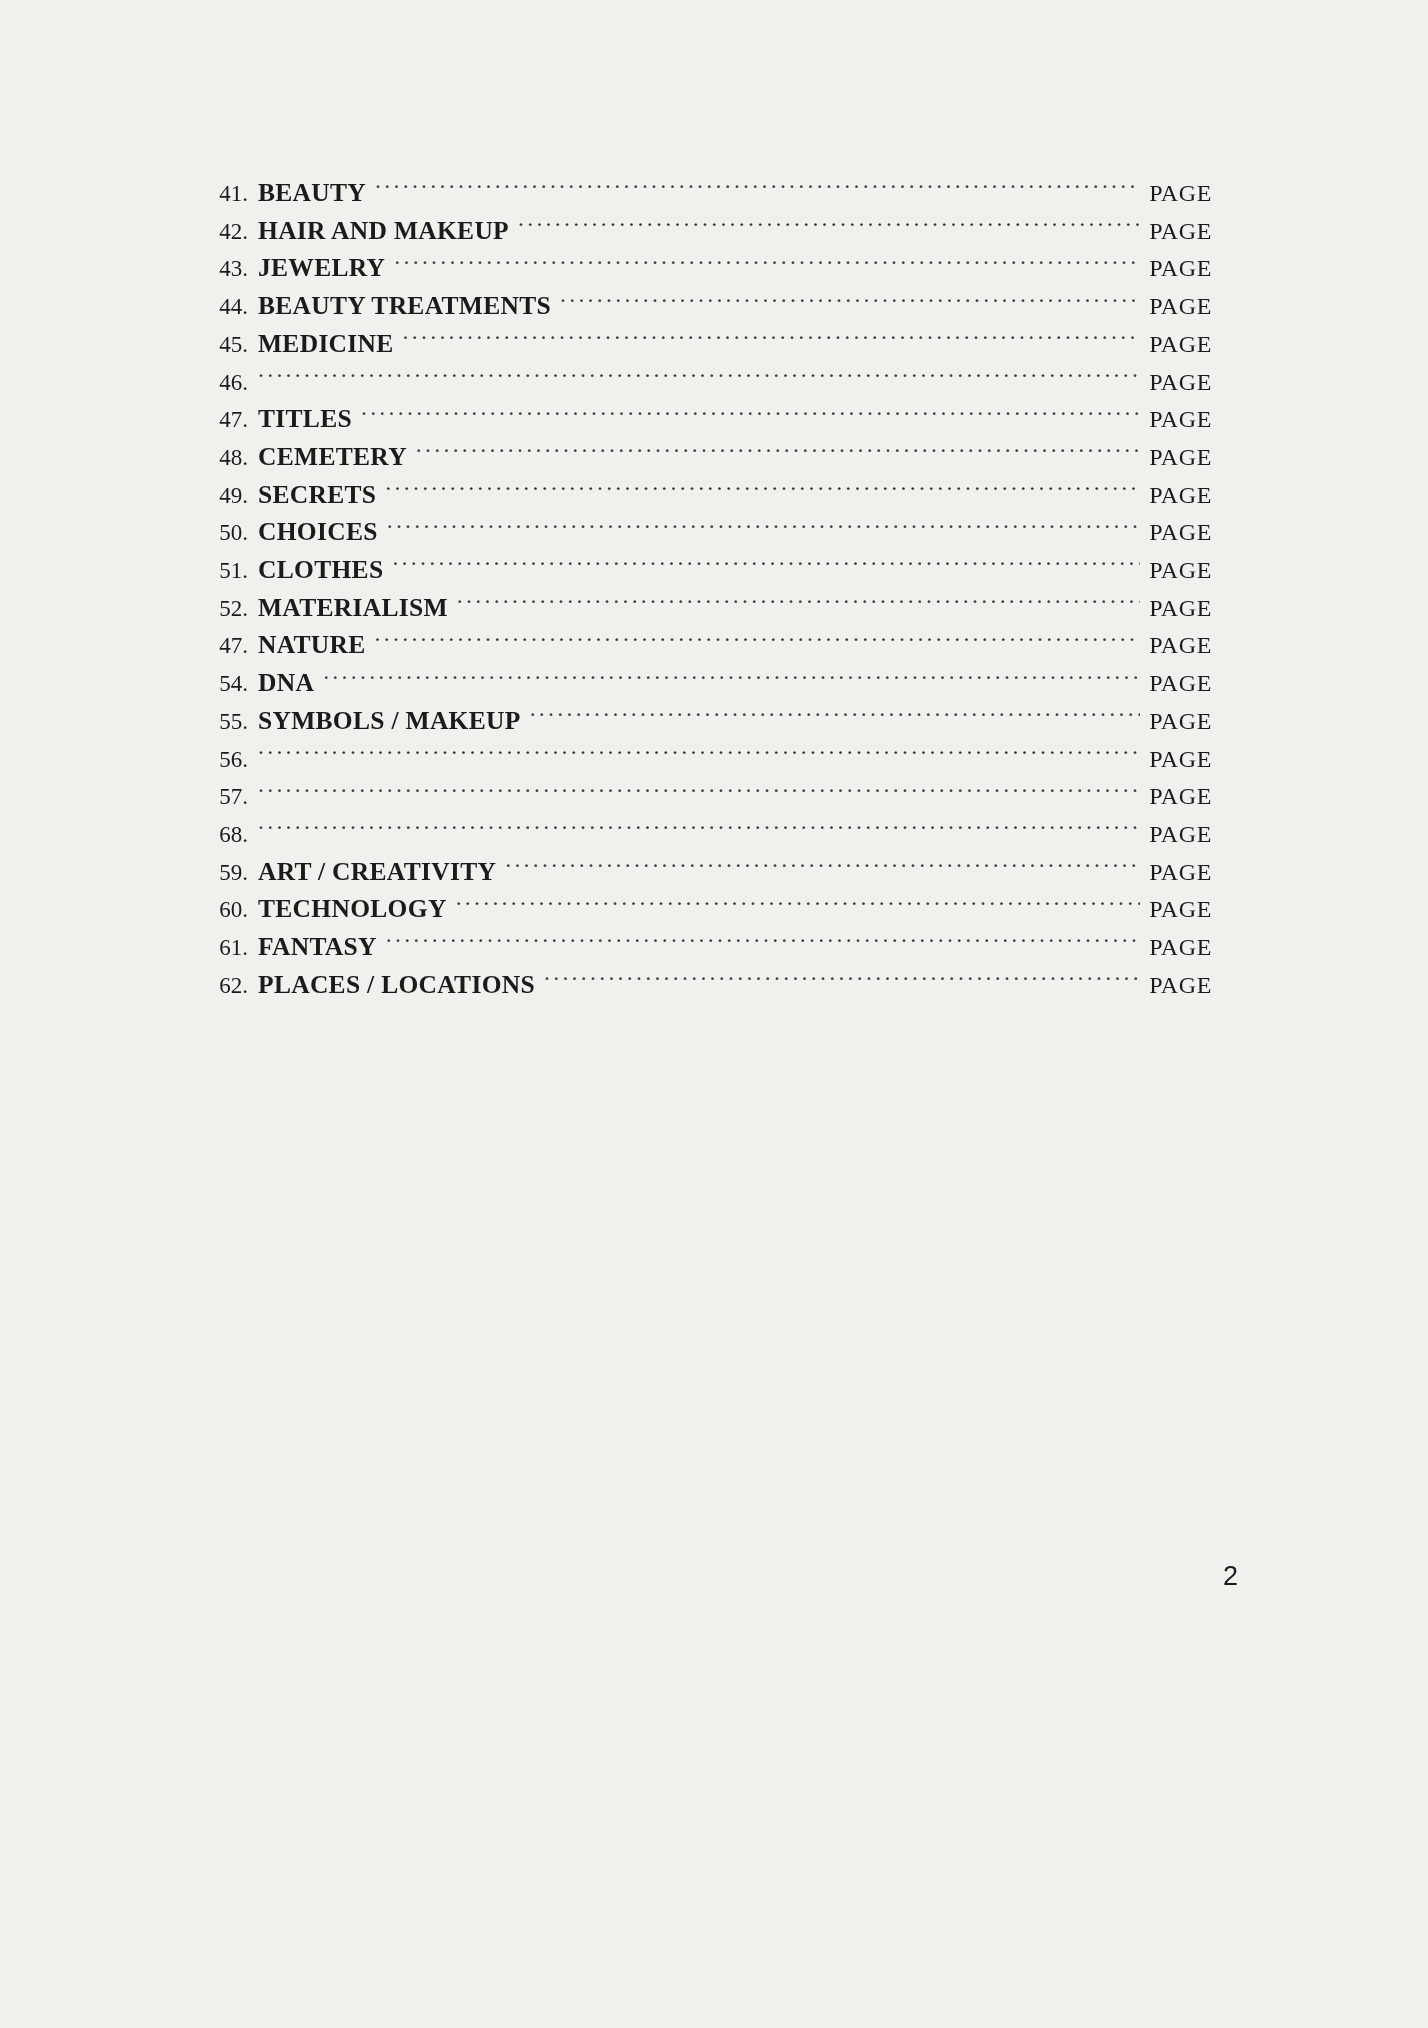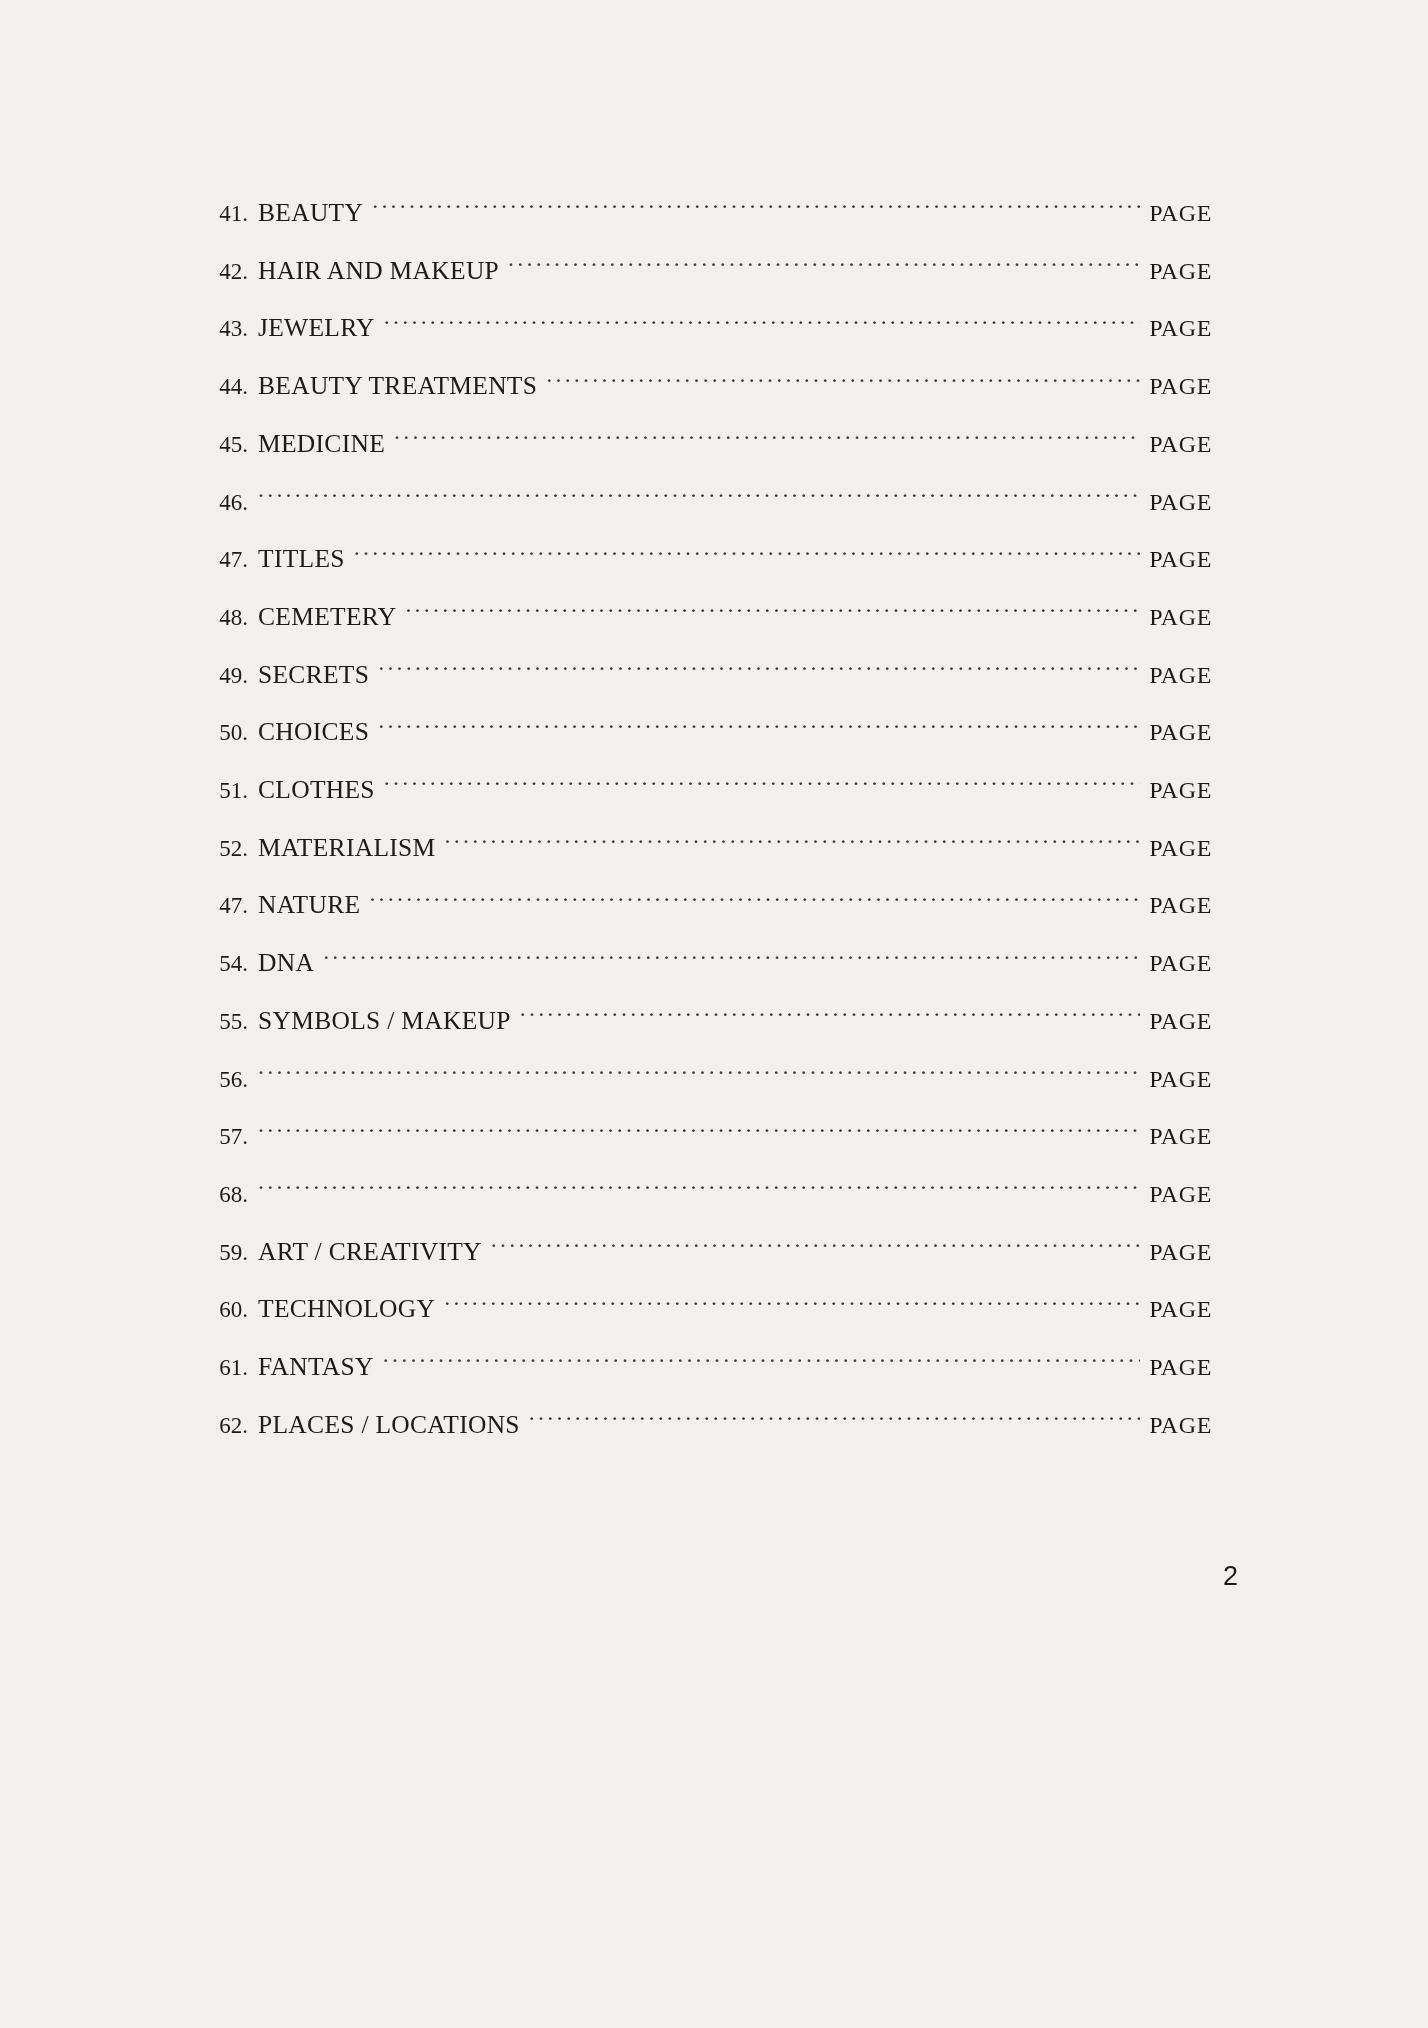--- a/index.html
+++ b/index.html
@@ -39,20 +39,21 @@
     flex: 0 0 46px;
     text-align: right;
     font-size: 23px;
     letter-spacing: 0px;
     padding-right: 10px;
     box-sizing: border-box;
   }
   .toc-label {
     flex: 0 0 auto;
     padding-right: 9px;
+    font-weight: bold;
   }
   .toc-dots {
     flex: 1 1 auto;
     overflow: hidden;
     position: relative;
     height: 1em;
   }
   .toc-dots::before {
     content: "........................................................................................................................................................................................";
     position: absolute;
@@ -61,21 +62,20 @@
     letter-spacing: 3.2px;
     font-size: 24px;
     color: #3a3a3a;
     white-space: nowrap;
   }
   .toc-page {
     flex: 0 0 auto;
     padding-left: 9px;
     font-size: 24px;
     letter-spacing: 0.6px;
-    margin-top: 20px;
   }
   .page-number {
     position: absolute;
     right: 190px;
     bottom: 126px;
     font-family: "Liberation Sans", sans-serif;
     font-size: 27px;
     color: #1b1b1b;
   }
 </style>

